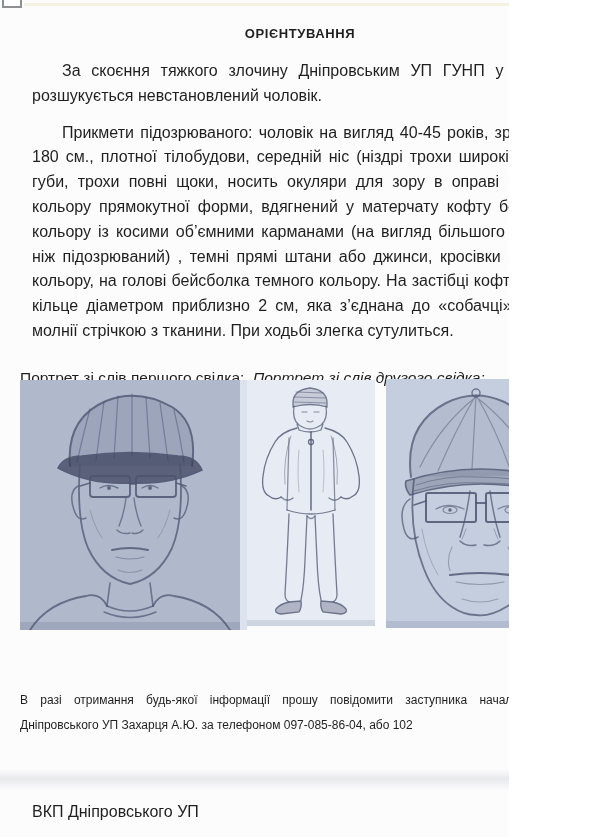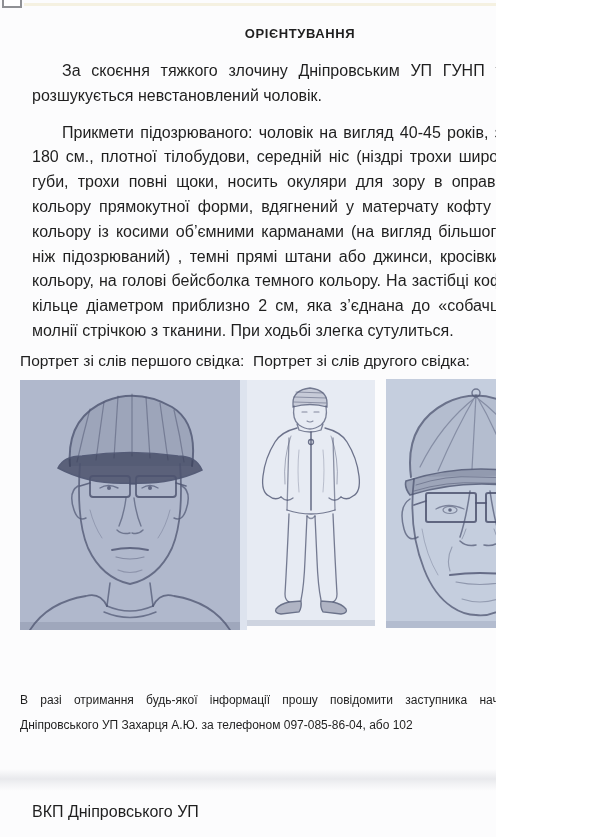--- a/index.html
+++ b/index.html
@@ -4,36 +4,37 @@
 <style>
   html,body { margin:0; padding:0; background:#ffffff; }
   :root {
     --paper1:#b0b8cc; --paper2:#e7ebf3; --paper3:#c5cede;
     --strip:#dde3ee; --pencil:#4d5470; --ink:#1f1f1f;
   }
   .page {
     position:relative; width:496px; height:837px; overflow:hidden;
     background:#fcfcfd; color:var(--ink);
     font-family:"Liberation Sans", sans-serif;
+    padding-left:13px;
   }
   .corner-box { position:absolute; left:2px; top:-10px; width:16px; height:14px; border:2px solid #8f9094; background:#fff; }
   .top-line { position:absolute; left:24px; top:3px; right:0; height:3px; background:#f2eeda; opacity:.8; }
   .title {
     position:absolute; top:26px; left:0; width:600px; text-align:center;
     font-size:13px; font-weight:700; letter-spacing:.6px;
   }
   .body-text {
     position:absolute; left:20px; top:47px; width:560px;
     font-size:16px; line-height:24.8px; text-align:justify;
   }
   .para { margin:12px; text-indent:30px; }
   .b { font-weight:400; }
-  .caption { position:absolute; top:352px; font-size:15.5px; }
+  .caption { position:absolute; top:369px; font-size:15.5px; }
   .caption-left { left:20px; }
-  .caption-right { left:253px; }
+  .caption-right { left:253px;font-style:italic; }
   .sketch { position:absolute; }
   .sketch svg { display:block; color:var(--pencil); }
   .s1 { left:20px; top:380px; }
   .edge-strip { position:absolute; left:240px; top:380px; width:7px; height:250px; background:var(--strip); }
   .s2 { left:247px; top:380px; }
   .s3 { left:386px; top:379px; }
   .paper1 { fill:var(--paper1); }
   .paper2 { fill:var(--paper2); }
   .paper3 { fill:var(--paper3); }
   .shadow-band {

